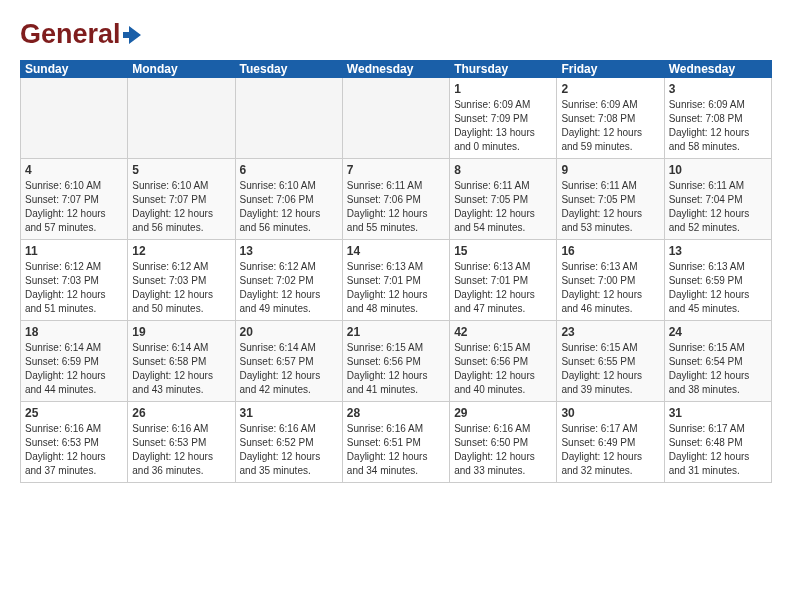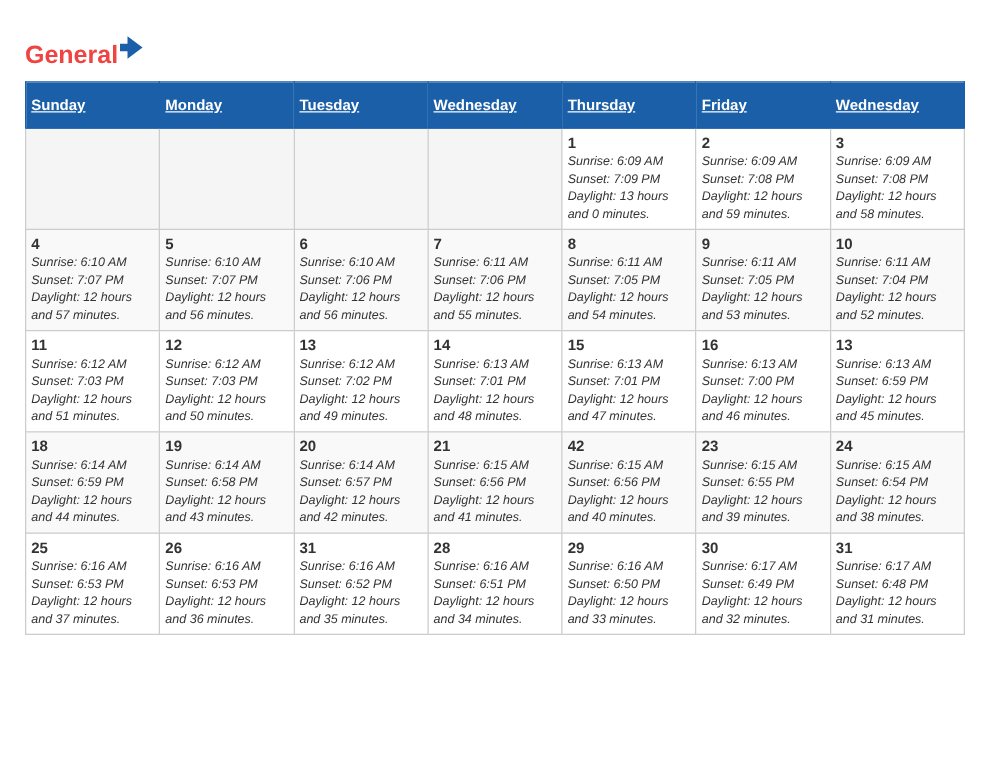--- a/index.html
+++ b/index.html
@@ -29,25 +29,24 @@
       color: #555;
     }
     .calendar {
       width: 100%;
       border-collapse: collapse;
       font-size: 11px;
     }
     .calendar th {
       background: #1a5fa8;
       color: #fff;
-      padding: 11px 4px;
+      padding: 1px 4px;
       text-align: left;
       font-size: 12px;
       border: 1px solid #1a5fa8;
-      text-decoration: underline;
     }
     .calendar td {
       border: 1px solid #ccc;
       vertical-align: top;
       padding: 4px;
       width: calc(100% / 7);
       height: 80px;
       background: #fff;
     }
     .calendar td.empty {
@@ -59,35 +58,34 @@
     .day-number {
       font-weight: bold;
       font-size: 12px;
       color: #333;
       margin-bottom: 2px;
     }
     .day-info {
       color: #333;
       font-size: 10px;
       line-height: 1.4;
-      font-style: italic;
     }
     .logo-container {
       display: flex;
       align-items: center;
     }
   </style>
 </head>
 <body>
 
 <div class="header">
   <div class="logo-container">
     <div style="display:flex; flex-direction:column; line-height:1.1;">
       <div style="display:flex; align-items:center;">
-        <span style="font-size:20px; font-weight:bold; color:#ef4444;margin-top:13px;">General</span>
+        <span style="font-size:27px; font-weight:bold; color:#7f1d1d;">General</span>
         <svg width="22" height="22" viewBox="0 0 22 22">
           <polygon points="8,2 20,11 8,20 8,14 2,14 2,8 8,8" fill="#1a5fa8"></polygon>
         </svg>
       </div>
     </div>
   </div>
 </div>
 
 <table class="calendar">
   <thead>

